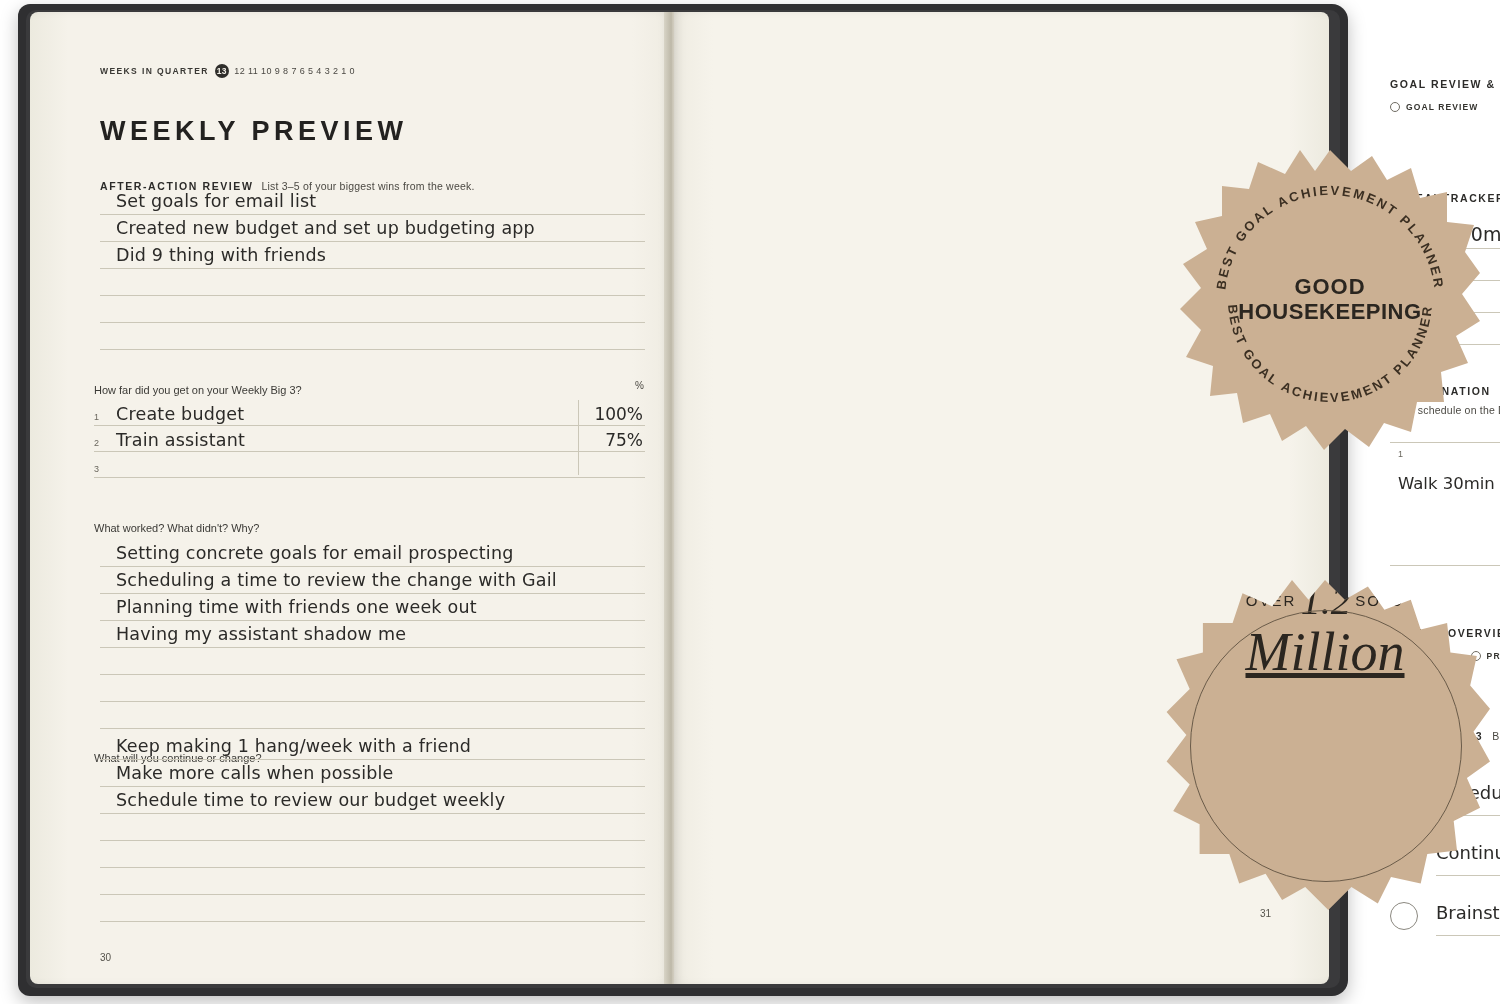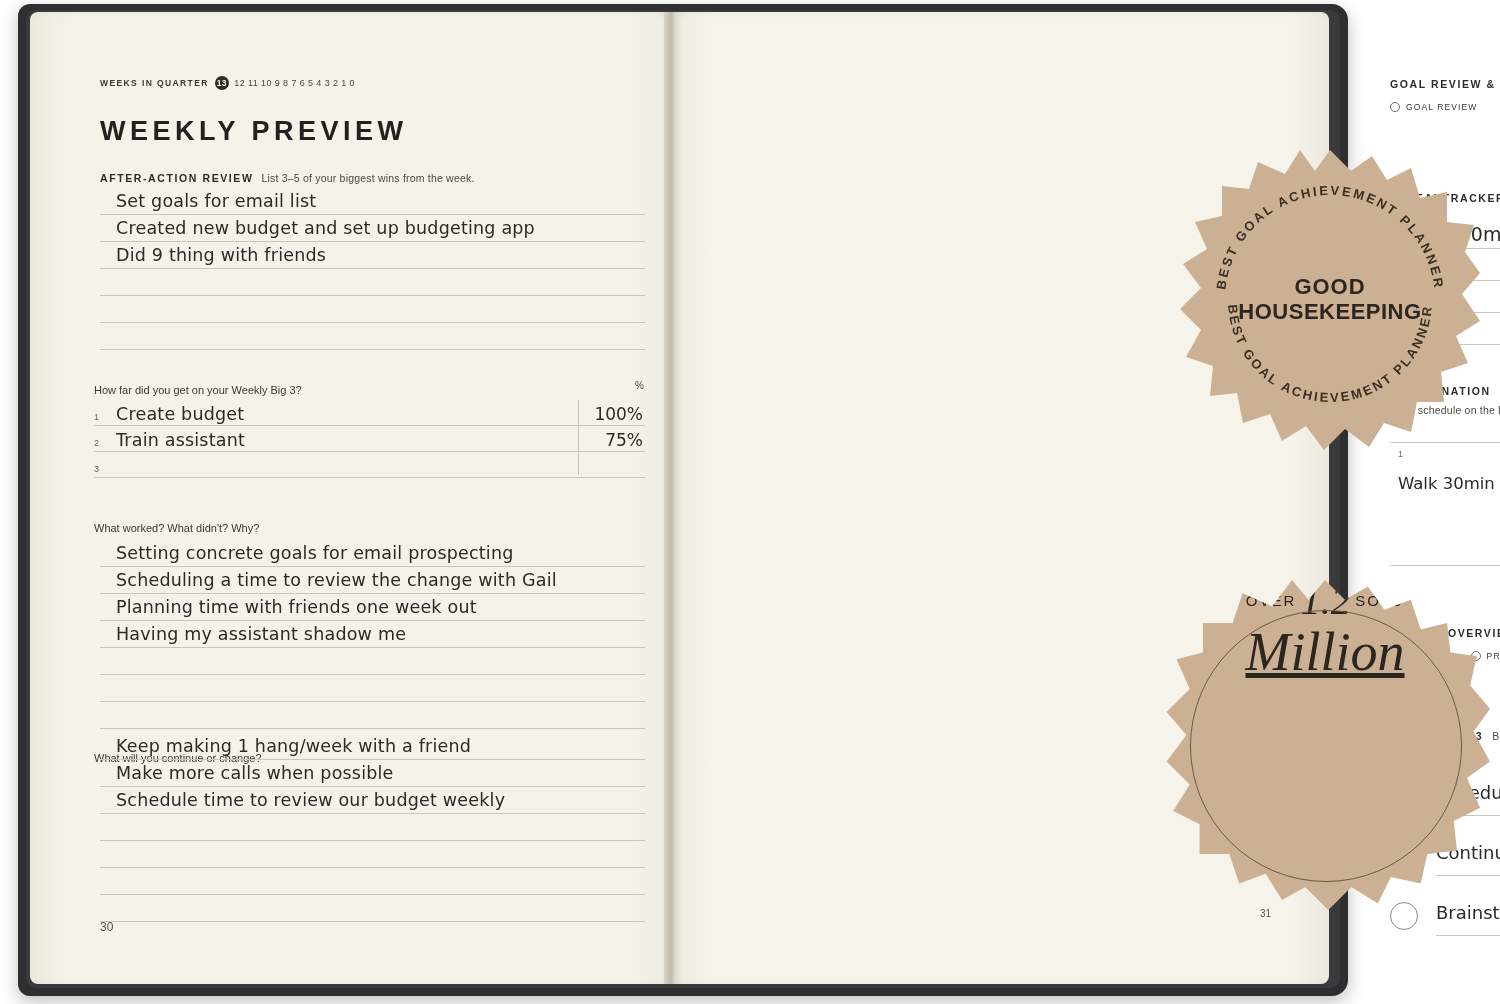--- a/index.html
+++ b/index.html
@@ -54,62 +54,62 @@
   }
   .small-q{
     font-size:11px;color:#3b3a36;
   }
   .hand{
     font-family:"DejaVu Sans", sans-serif;
     font-size:17.5px;color:#2b2a28;letter-spacing:.2px;
   }
   
   .weeks{
-    position:absolute;left:70px;top:64px;width:420px;
+    position:absolute;left:70px;top:52px;width:420px;
     display:flex;align-items:center;gap:6px;
   }
   .weeks .wlabel{font-size:8.5px;letter-spacing:1.4px;font-weight:700;color:#3a3935;}
   .weeks .nums{display:flex;align-items:center;gap:5.5px;font-size:9px;color:#4a4843;letter-spacing:.4px;}
   .weeks .cur{
     background:#2f2e2b;color:#f4f1e9;border-radius:50%;
     width:14px;height:14px;display:inline-flex;align-items:center;justify-content:center;
     font-size:8.5px;font-weight:700;
   }
   .title{
     position:absolute;left:70px;top:104px;
     font-size:27px;letter-spacing:4.5px;font-weight:700;color:#232220;
   }
   .sec-aar{position:absolute;left:70px;top:160px;width:545px;}
-  .sec-aar .hdr{display:flex;align-items:baseline;gap:8px;}
+  .sec-aar .hdr{display:flex;align-items:baseline;gap:8px;margin-top:8px;}
   .lines{position:absolute;left:70px;top:176px;width:545px;}
   .lineRow{height:26px;position:relative;border-bottom:1px solid #cbc7b8;}
   .lineRow .txt{position:absolute;left:16px;bottom:3px;}
   .q1{position:absolute;left:64px;top:368px;width:550px;}
   .pct{position:absolute;right:0;top:0;font-size:10px;color:#4b4943;}
   .big3{position:absolute;left:64px;top:388px;width:551px;}
   .big3row{height:25px;position:relative;border-bottom:1px solid #cbc7b8;}
   .big3row .num{position:absolute;left:0;bottom:3px;font-size:9px;color:#6a675e;}
   .big3row .txt{position:absolute;left:22px;bottom:1px;}
   .big3row .val{position:absolute;right:2px;bottom:1px;font-family:"DejaVu Sans",sans-serif;font-size:17px;color:#2b2a28;}
   .big3 .vsep{position:absolute;left:484px;top:0;width:1px;height:75px;background:#cbc7b8;}
   .q2{position:absolute;left:64px;top:510px;}
   .lines2{position:absolute;left:70px;top:528px;width:545px;}
   .q3{position:absolute;left:64px;top:740px;}
   .lines3{position:absolute;left:70px;top:721px;width:545px;}
-  .pgnum-l{position:absolute;left:70px;top:908px;font-size:12px;color:#55534c;}
+  .pgnum-l{position:absolute;left:70px;top:940px;font-size:10px;color:#55534c;}
   .pgnum-r{position:absolute;right:58px;top:896px;font-size:10px;color:#55534c;}
   
   .rsec{position:absolute;}
   .hdr-row{display:flex;align-items:baseline;gap:9px;flex-wrap:wrap;}
   .radios{display:flex;align-items:center;gap:24px;margin-top:12px;}
   .radio{display:flex;align-items:center;gap:6px;}
   .radio .dot{
     width:8px;height:8px;border:1px solid #6f6c63;border-radius:50%;display:block;
   }
-  .radio .rl{font-size:8.5px;letter-spacing:1.1px;font-weight:400;color:#35342f;text-transform:uppercase;}
+  .radio .rl{font-size:8.5px;letter-spacing:1.1px;font-weight:700;color:#35342f;text-transform:uppercase;}
   .streak-lines{position:absolute;left:716px;top:205px;width:500px;}
   .rej-grid{
     position:absolute;left:716px;top:430px;width:545px;height:122px;
     border-top:1px solid #cbc7b8;border-bottom:1px solid #cbc7b8;
   }
   .rej-col{
     position:absolute;top:0;height:122px;border-right:1px solid #cbc7b8;
     box-sizing:border-box;
   }
   .rej-col .n{position:absolute;left:8px;top:6px;font-size:9px;color:#6a675e;}

